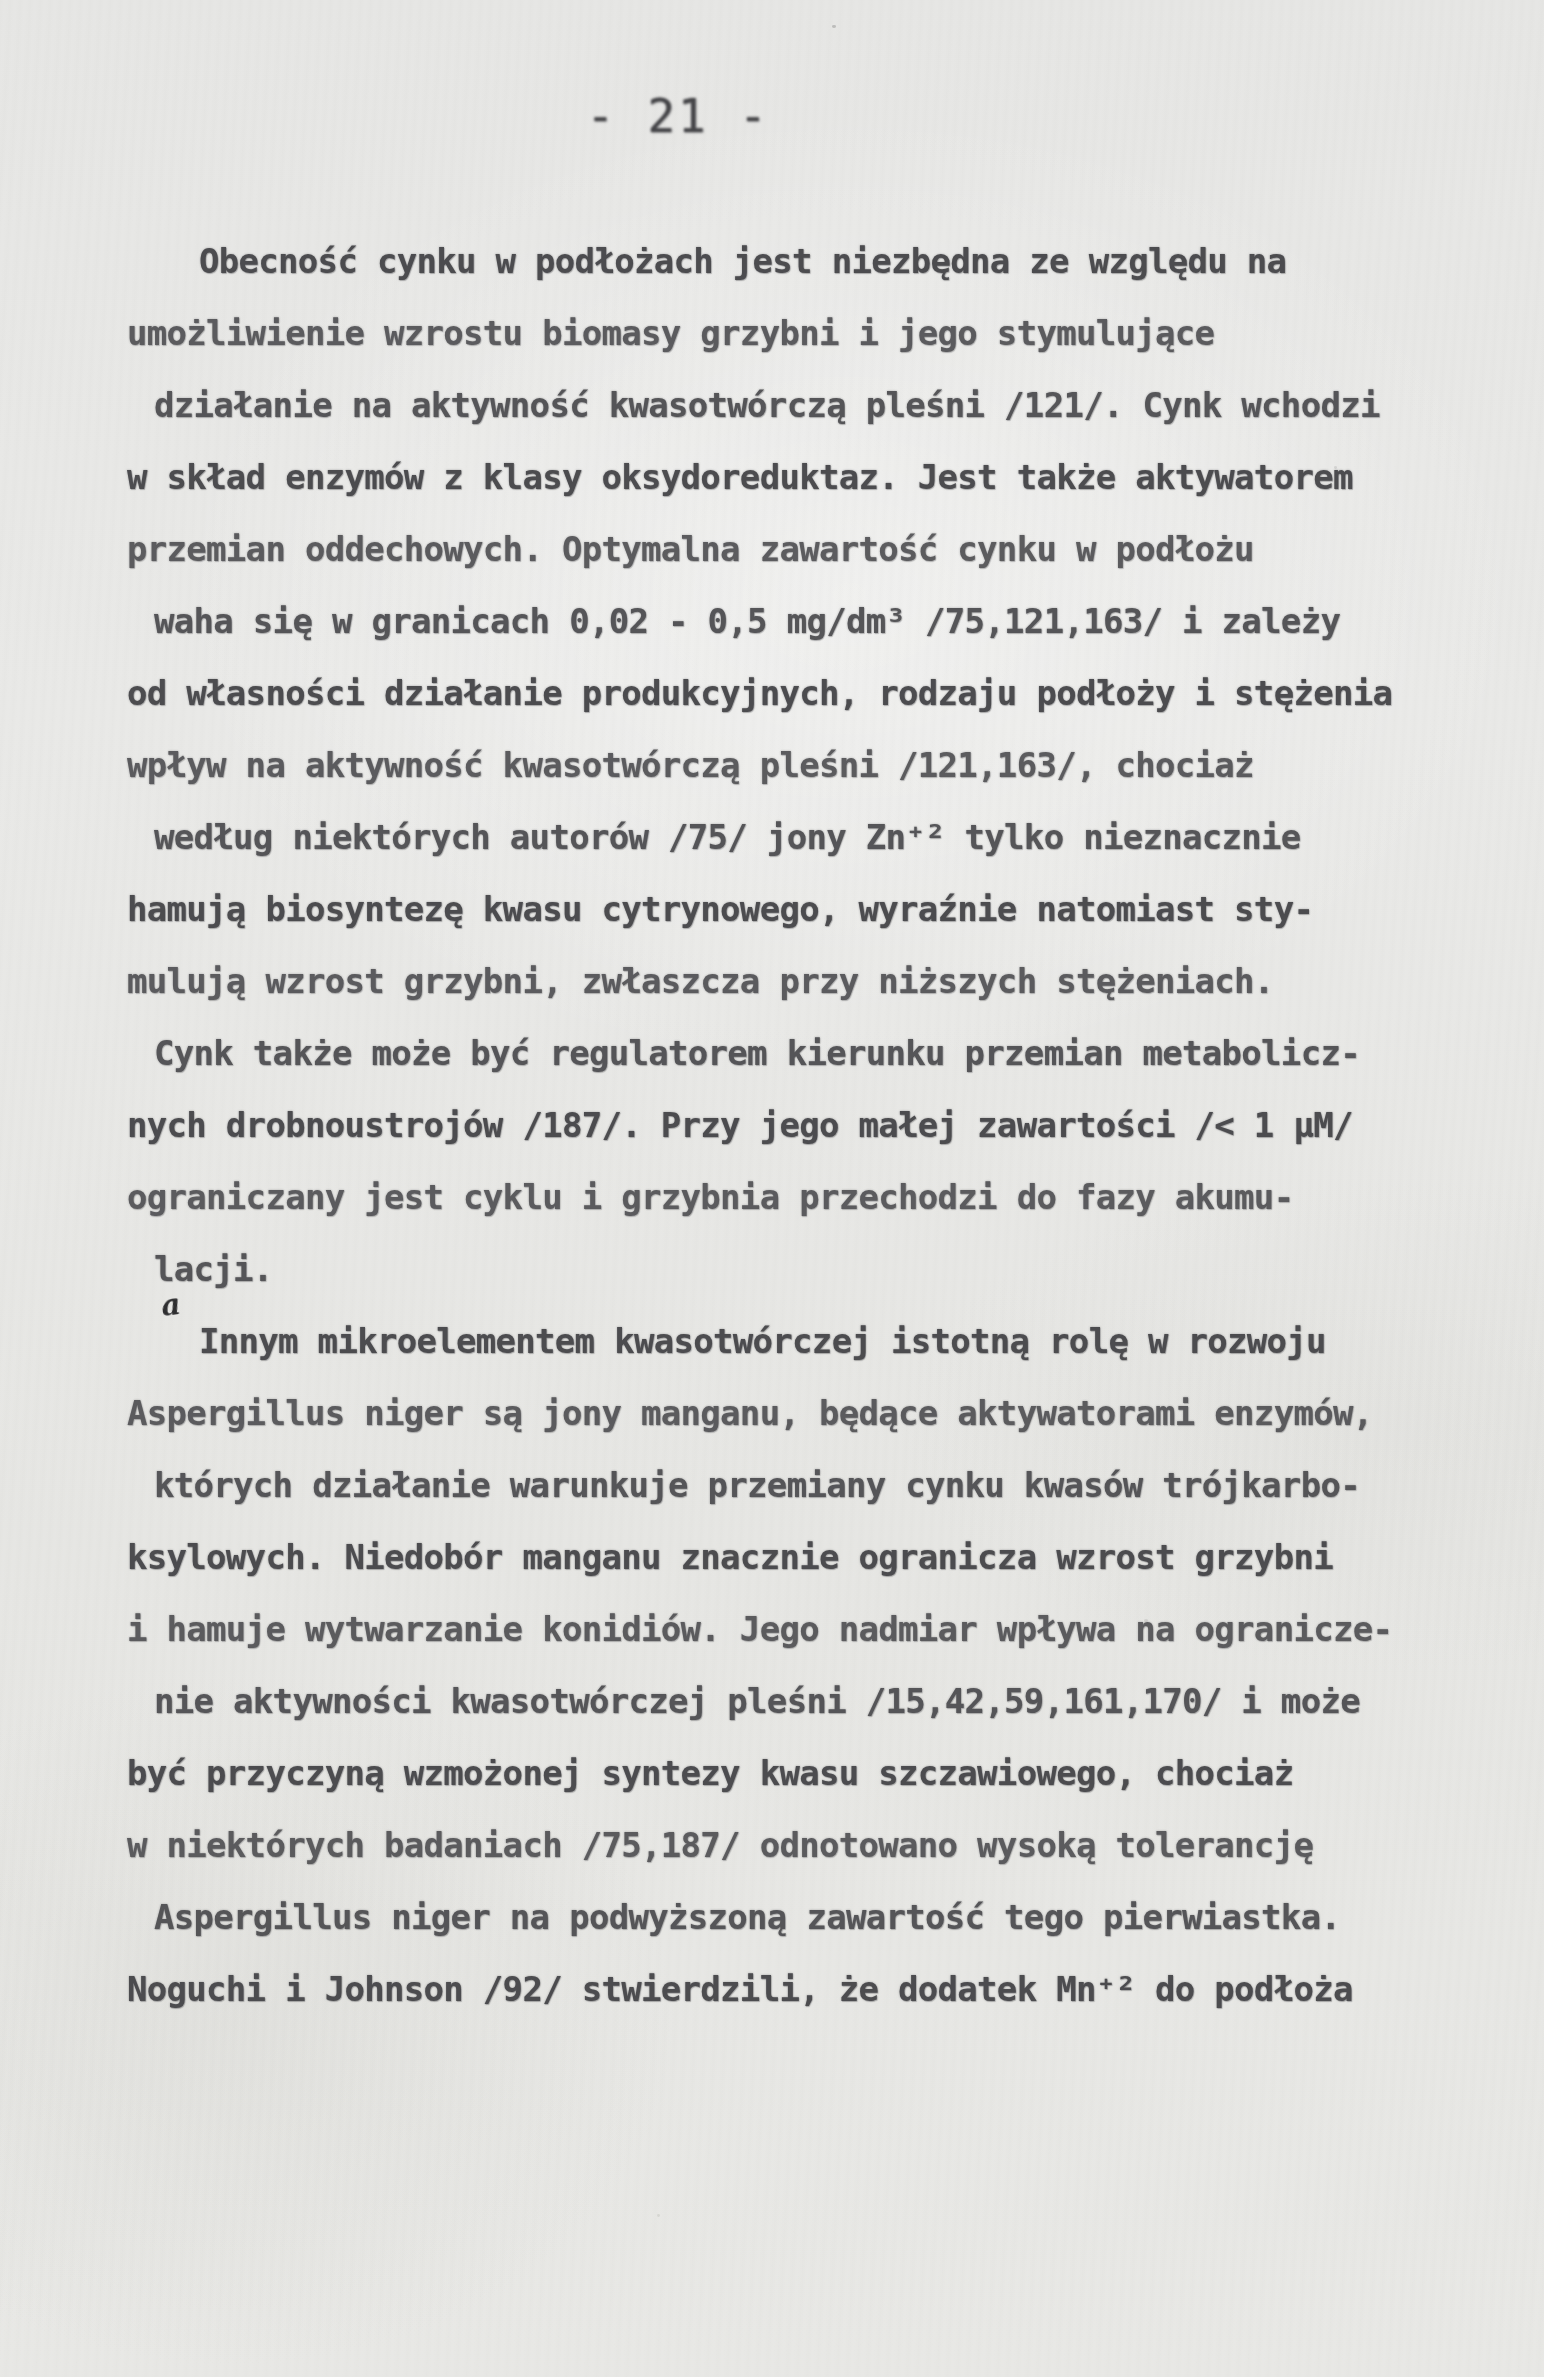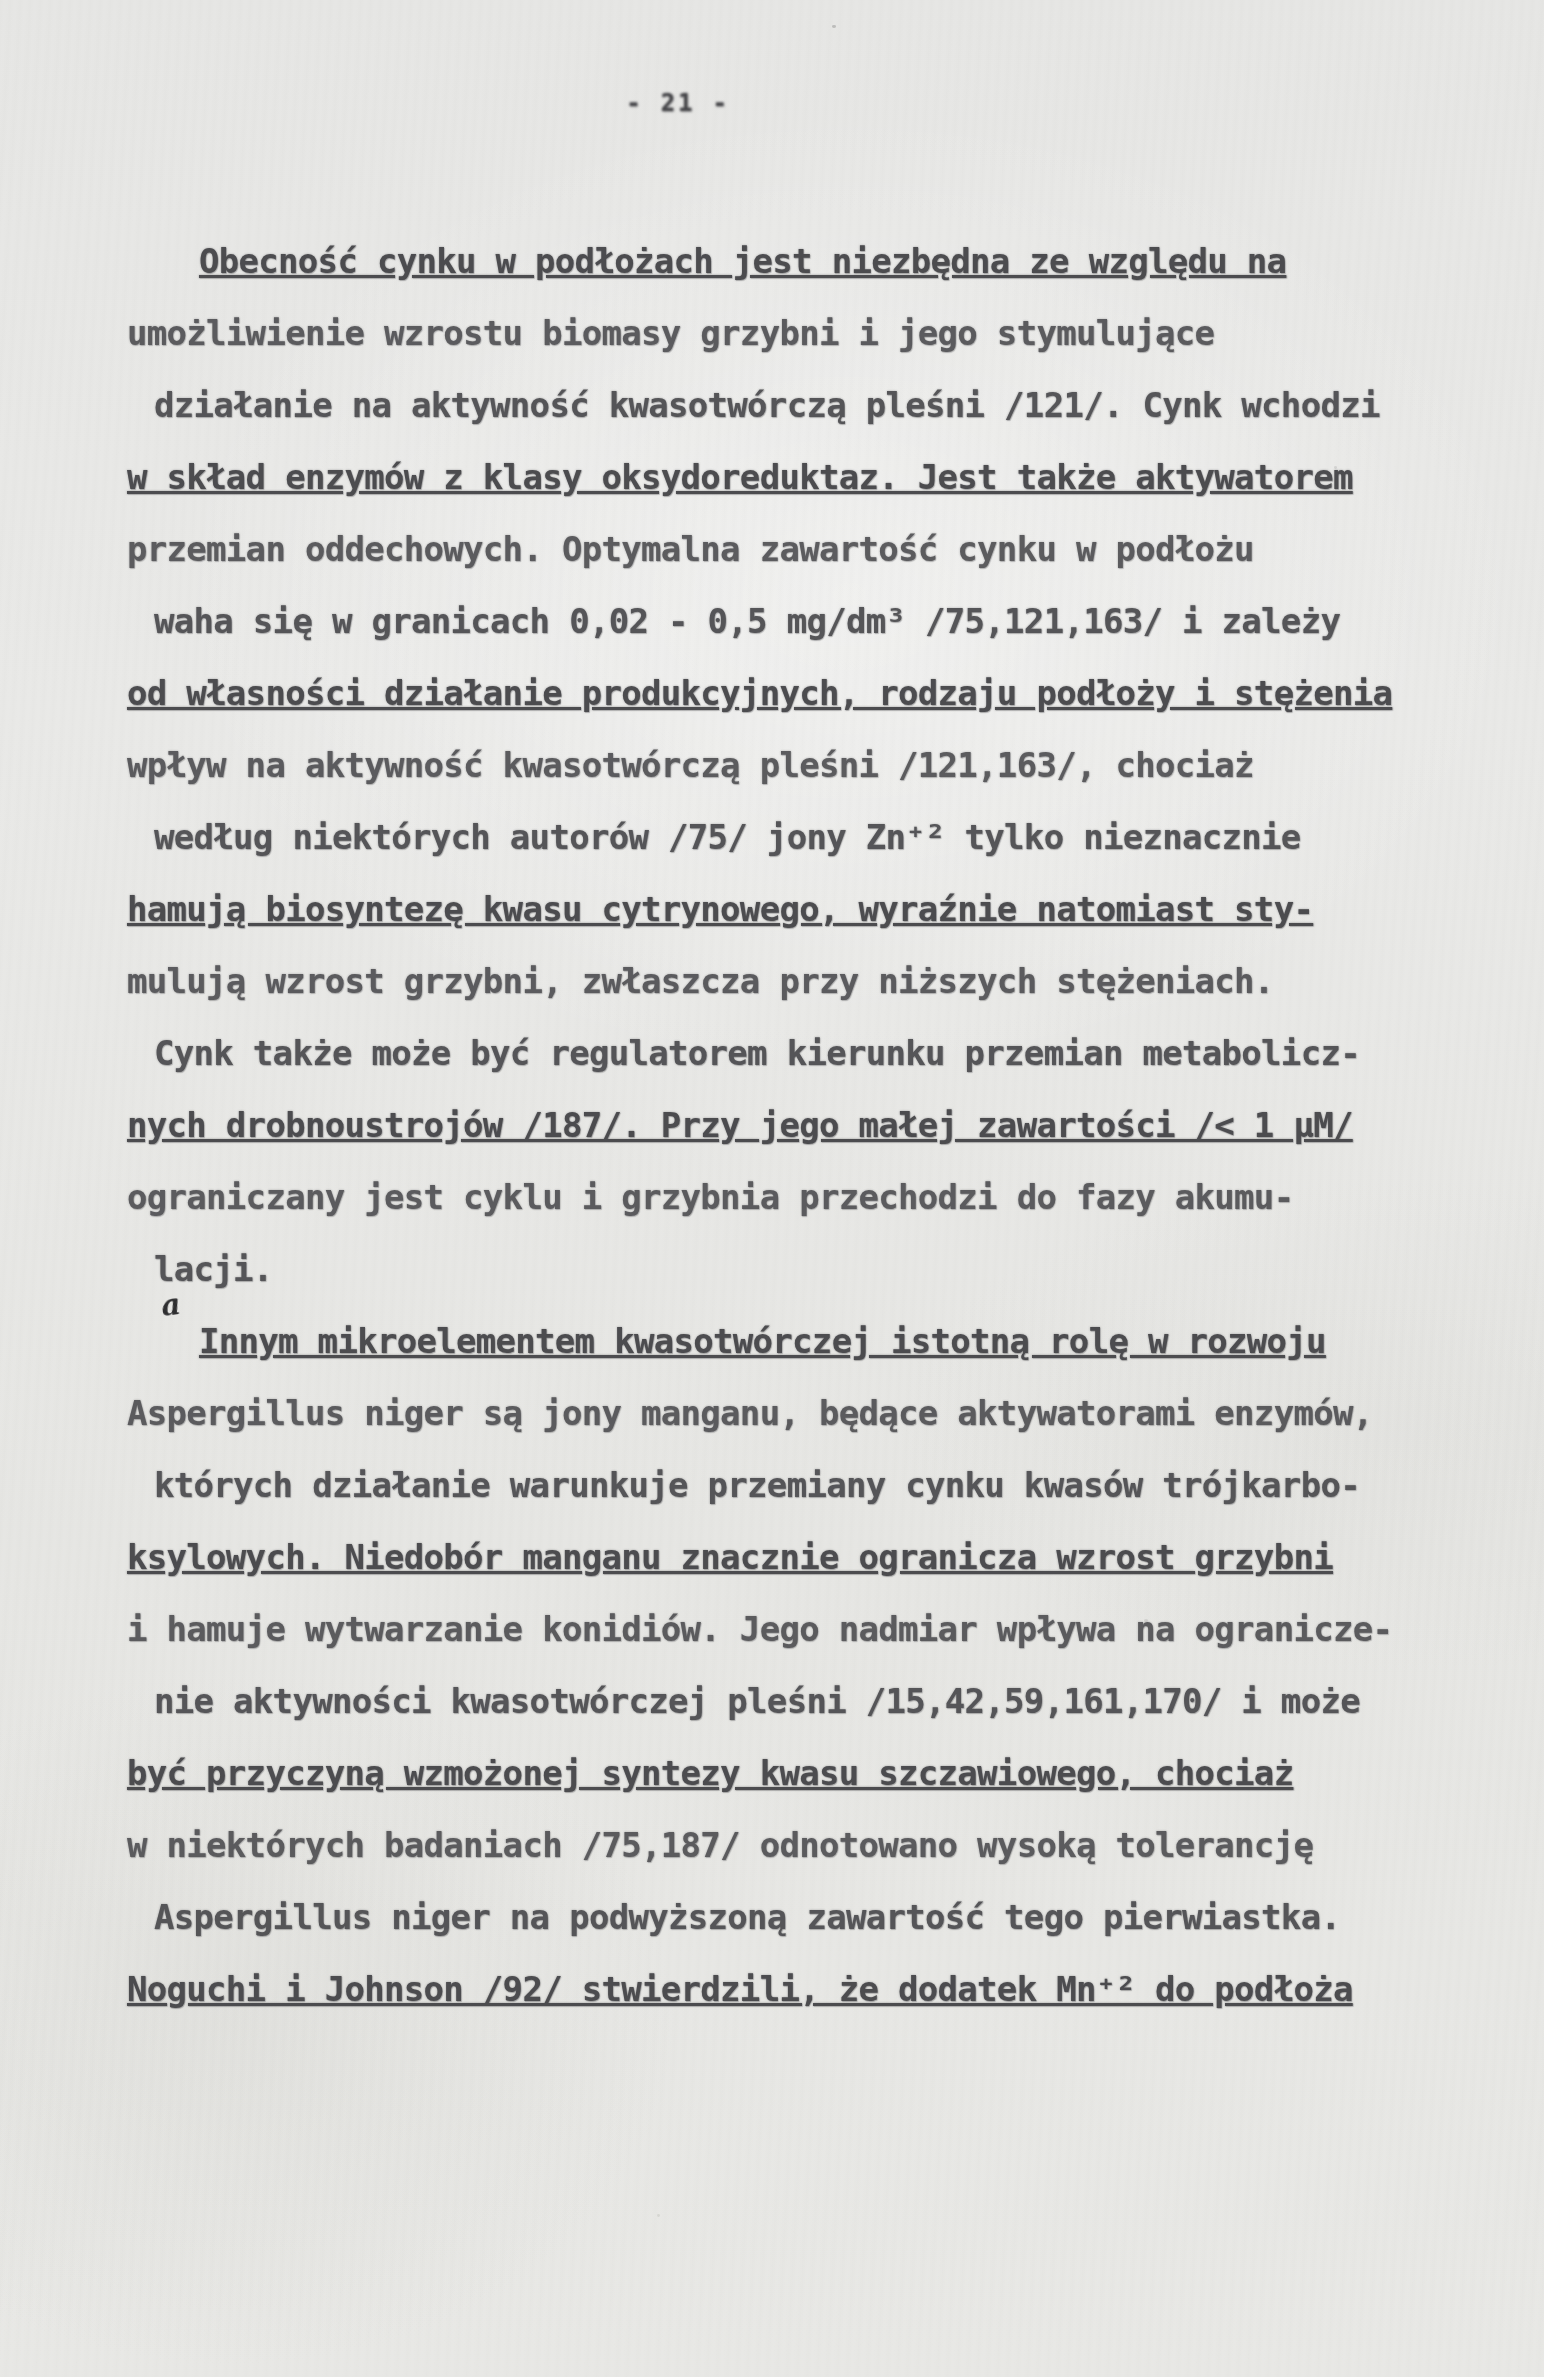--- a/index.html
+++ b/index.html
@@ -34,22 +34,22 @@
     background:
       repeating-linear-gradient(93deg, rgba(120,120,118,0.018) 0px, rgba(255,255,255,0.02) 5px, rgba(120,120,118,0.015) 10px);
     pointer-events: none;
   }
   .page-number {
     position: absolute;
     left: 572px;
     top: 89px;
     width: 212px;
     text-align: center;
-    font-size: 24px;
-    font-weight: bold;
+    font-size: 46px;
+    font-weight: normal;
     letter-spacing: 2.8px;
     color: #454548;
     filter: blur(0.8px);
     text-shadow: 0 0 2.1px rgba(70,70,75,0.55), 0.7px 0.7px 1.4px rgba(70,70,75,0.35);
   }
   .text-block {
     position: absolute;
     left: 127px;
     top: 225px;
     width: 1370px;
@@ -63,21 +63,21 @@
   }
   .line {
     height: 72px;
     white-space: nowrap;
   }
   .line.indent {
     padding-left: 72px;
   }
   
   .line:nth-child(3n)   { opacity: 0.94; margin-left: 27px; }
-  .line:nth-child(3n+1) { opacity: 1.0; text-decoration: underline;  }
+  .line:nth-child(3n+1) { opacity: 1.0;  }
   .line:nth-child(3n+2) { opacity: 0.90; }
   
   .annot-a {
     position: absolute;
     left: 161px;
     top: 1287px;
     font-family: "DejaVu Serif", serif;
     font-style: italic;
     font-size: 30px;
     font-weight: bold;

